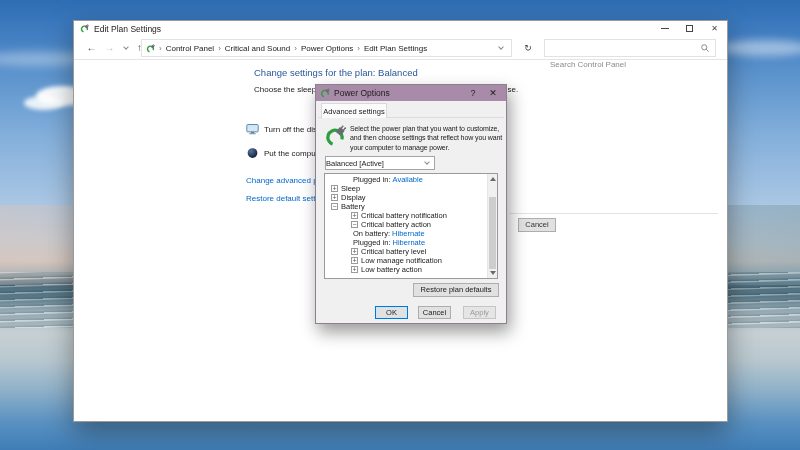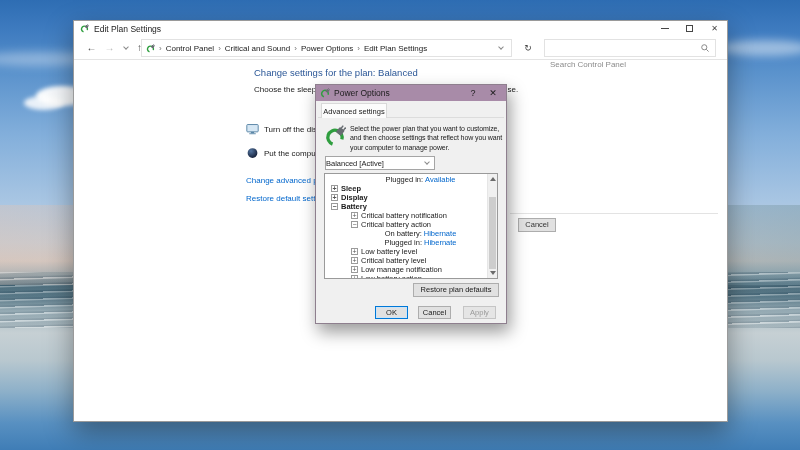--- a/index.html
+++ b/index.html
@@ -83,21 +83,21 @@
   .dlg-icon { position:absolute; left:8px; top:40px; width:22px; height:22px; }
   .dlg-desc { position:absolute; left:34px; top:39px; width:154px; font-size:7px; letter-spacing:-0.1px;
     line-height:1.35; color:#1a1a1a; }
   .plan-select { position:absolute; left:9px; top:71px; width:110px; height:14px; background:#fff;
     border:1px solid #a5a5a5; display:flex; align-items:center; padding:0 5px 0 0; font-size:7.5px; color:#1a1a1a; }
   .plan-select .chev { margin-left:auto; }
   .tree { position:absolute; left:8px; top:88px; width:174px; height:106px; background:#fff;
     border:1px solid #9a9a9a; overflow:hidden; }
   .tree .rows { position:absolute; left:0; top:1px; width:163px; }
   .trow { height:9px; display:flex; align-items:center; font-size:7.5px; color:#1a1a1a; white-space:nowrap; }
-  .i0 { padding-left:6px;font-weight:bold; } .i1 { padding-left:26px; } .i2 { padding-left:28px;justify-content:center; }
+  .i0 { padding-left:6px; } .i1 { padding-left:26px; } .i2 { padding-left:28px; }
   .exp { width:7px; height:7px; border:1px solid #9a9a9a; background:#fff; color:#555; font-size:7px;
     line-height:5px; text-align:center; margin-right:3px; flex:none; }
   .tval { color:#0066cc; margin-left:2px; }
   .scrollbar { position:absolute; right:0; top:0; bottom:0; width:10px; background:#f0f0f0; border-left:1px solid #e6e6e6; }
   .sb-btn { position:absolute; left:0; width:10px; height:10px; display:flex; align-items:center; justify-content:center; }
   .sb-up { top:0; } .sb-down { bottom:0; }
   .tri-up { width:0; height:0; border-left:3px solid transparent; border-right:3px solid transparent; border-bottom:4px solid #6b6b6b; }
   .tri-down { width:0; height:0; border-left:3px solid transparent; border-right:3px solid transparent; border-top:4px solid #6b6b6b; }
   .sb-thumb { position:absolute; left:1px; right:1px; top:23px; height:72px; background:#cdcdcd; }
   .restore-btn { position:absolute; left:97px; top:198px; width:86px; height:14px; background:#e1e1e1;
@@ -274,24 +274,20 @@
         <div class="trow i2">
           <span>On battery:</span>
           <span class="tval">Hibernate</span>
         </div>
         <div class="trow i2">
           <span>Plugged in:</span>
           <span class="tval">Hibernate</span>
         </div>
         <div class="trow i1">
           <span class="exp">+</span>
-          <span>Low battery level</span>
-        </div>
-        <div class="trow i1">
-          <span class="exp">+</span>
           <span>Critical battery level</span>
         </div>
         <div class="trow i1">
           <span class="exp">+</span>
           <span>Low manage notification</span>
         </div>
         <div class="trow i1">
           <span class="exp">+</span>
           <span>Low battery action</span>
         </div>

